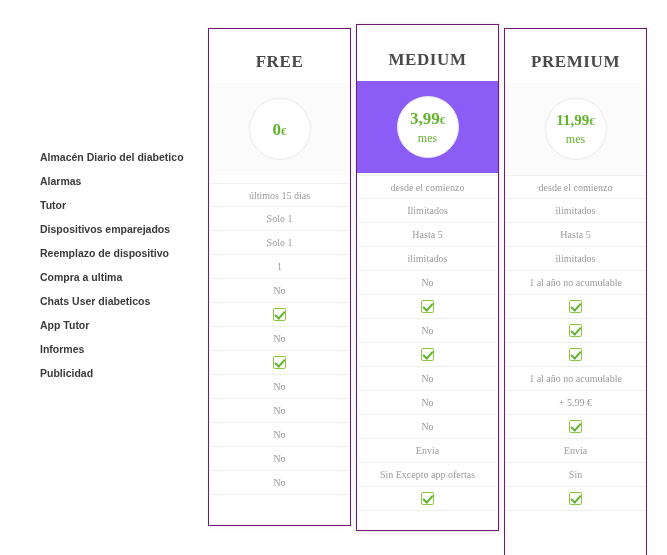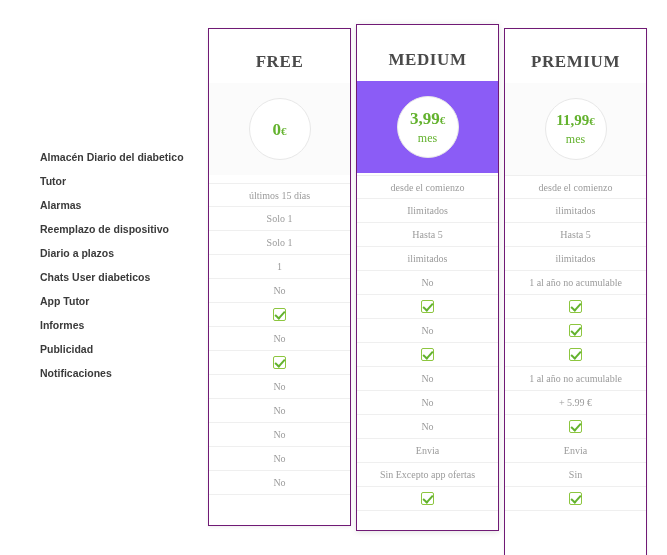--- a/index.html
+++ b/index.html
@@ -169,29 +169,29 @@
     transform: rotate(42deg);
   }
 </style>
 </head>
 <body>
 
 <div id="pricing">
 
   <div class="labels">
     <div class="label-row">Almacén Diario del diabetico</div>
+    <div class="label-row">Alarmas</div>
     <div class="label-row">Tutor</div>
-    <div class="label-row">Alarmas</div>
+    <div class="label-row">Dispositivos emparejados</div>
     <div class="label-row">Reemplazo de dispositivo</div>
-    <div class="label-row">Diario a plazos</div>
+    <div class="label-row">Compra a ultima</div>
     <div class="label-row">Chats User diabeticos</div>
     <div class="label-row">App Tutor</div>
     <div class="label-row">Informes</div>
     <div class="label-row">Publicidad</div>
-    <div class="label-row">Notificaciones</div>
   </div>
 
   <div class="card free">
     <div class="card-head">FREE</div>
     <div class="price-zone">
       <div class="price-circle">
         <div class="price-main"><span>0</span><span class="cur">€</span></div>
       </div>
     </div>
     <div class="values">

